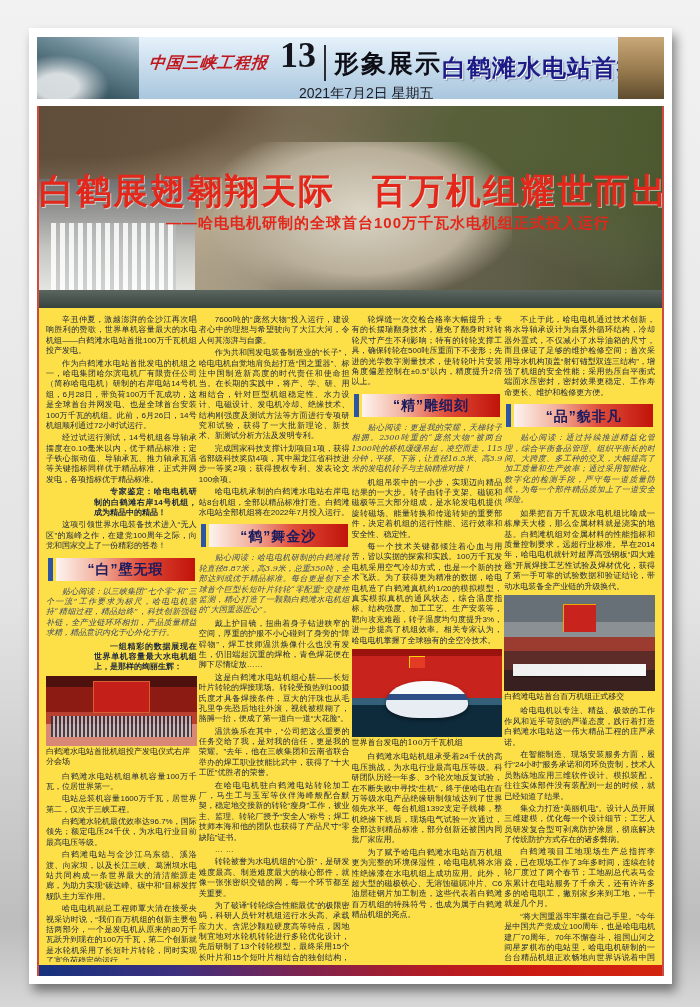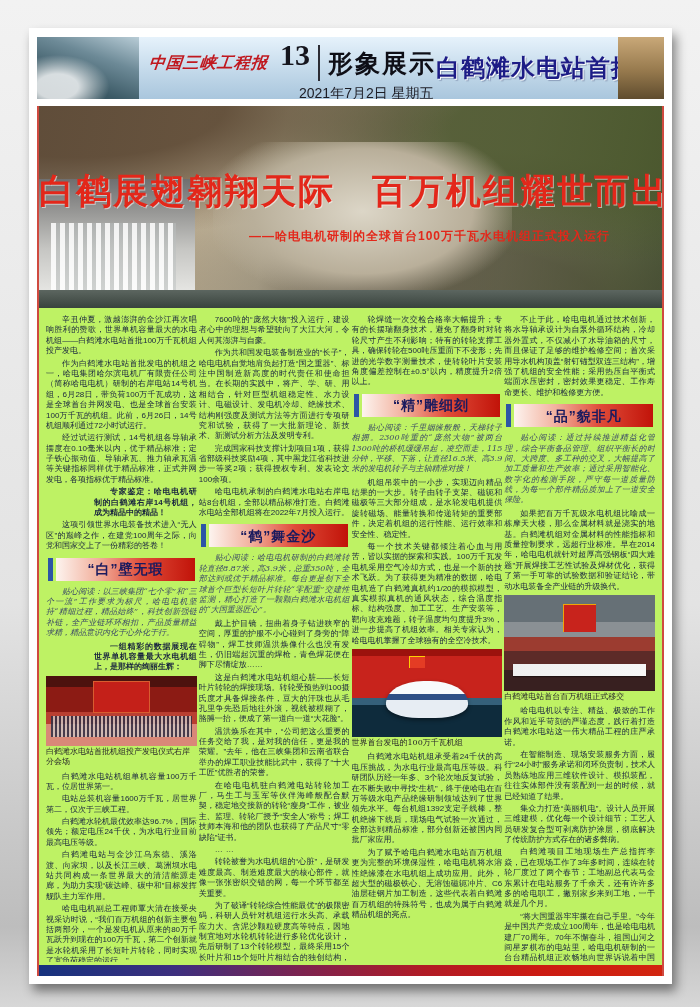--- a/index.html
+++ b/index.html
@@ -29,21 +29,21 @@
   .mh-photo.right{
     width:46px;
     background:linear-gradient(180deg,#c9a878 0%,#96794d 55%,#5f4c2e 100%);
   }
   .mh-center{display:flex;flex-direction:column;padding:8px 0 0 10px;flex:none;}
   .mh-row{display:flex;align-items:center;height:36px;}
   .paper-logo{
     color:#c0181f;font-family:"DejaVu Serif",serif;font-style:italic;font-weight:bold;
     font-size:16px;letter-spacing:1px;transform:skewX(-6deg);margin-right:10px;white-space:nowrap;
   }
-  .page-no{font-family:"Liberation Serif",serif;font-weight:bold;font-size:30px;color:#15151d;margin:0 8px 16px 2px;}
+  .page-no{font-family:"Liberation Serif",serif;font-weight:bold;font-size:36px;color:#15151d;margin:0 8px 16px 2px;}
   .mh-divider{width:2px;height:36px;background:#2c2c34;margin:0 8px 0 0;}
   .section-name{font-weight:bold;font-size:25px;color:#0e0e16;letter-spacing:2px;white-space:nowrap;}
   .mh-rule{height:2px;background:#3a3a42;width:225px;margin-top:1px;}
   .mh-date{font-size:14px;color:#1c1c24;margin:3px 0 0 150px;white-space:nowrap;}
   .special-title{
     flex:1;text-align:center;padding-top:15px;
     font-weight:bold;font-size:24px;letter-spacing:1px;color:#1d1c86;
     text-shadow:1px 1px 0 #ffffff,2px 2px 1px rgba(0,0,60,.25);
     white-space:nowrap;overflow:hidden;
   }
@@ -69,27 +69,27 @@
   .h-spill{position:absolute;left:2%;bottom:8%;width:20%;height:34%;
     background:repeating-linear-gradient(90deg, rgba(255,255,255,.85) 0 5px, rgba(185,190,190,.5) 5px 9px);}
   .h-water{position:absolute;left:0;bottom:0;width:100%;height:9%;
     background:linear-gradient(180deg,#5c6660,#39433d);}
   .headline{
     position:absolute;left:0;right:0;top:62px;text-align:center;
     font-weight:bold;font-size:35px;letter-spacing:2px;color:#e3271a;
     text-shadow:1px 1px 0 rgba(255,255,255,.55);white-space:nowrap;
   }
   .subhead{
-    position:absolute;right:52px;top:122px;
-    font-weight:bold;font-size:12px;color:#e3271a;letter-spacing:1px;white-space:nowrap;
+    position:absolute;right:52px;top:108px;
+    font-weight:bold;font-size:15px;color:#e3271a;letter-spacing:1px;white-space:nowrap;
   }
   
   .cols{
     flex:1;display:flex;gap:2px;padding:7px 7px 3px;overflow:hidden;
-    background:#bef264;
+    background:#fde047;
   }
   .col{flex:1;min-width:0;font-size:8px;line-height:1.3;color:#18243f;text-align:justify;overflow:hidden;}
   .para{text-indent:2em;margin:0 0 2px;}
   .strongp{font-weight:bold;margin-left:48px;}
   .lead{font-style:italic;font-family:"DejaVu Serif",serif;color:#3c4a68;text-indent:2em;margin:0 0 3px;}
   .dots{text-indent:2em;letter-spacing:3px;margin:0 0 2px;}
   .sec-h{display:flex;align-items:stretch;height:23px;margin:6px 2px 6px;}
   .sec-h .bar{width:5px;background:#2d55a6;margin-right:3px;flex:none;}
   .sec-h .lbl{
     flex:1;display:flex;align-items:center;justify-content:center;
@@ -195,21 +195,21 @@
           <div class="dots">……</div>
           <div class="para">转轮被誉为水电机组的“心脏”，是研发难度最高、制造难度最大的核心部件，就像一张张密织交错的网，每一个环节都至关重要。</div>
           <div class="para">为了破译“转轮综合性能最优”的极限密码，科研人员针对机组运行水头高、承载应力大、含泥沙颗粒硬度高等特点，因地制宜地对水轮机转轮进行多轮优化设计，先后研制了13个转轮模型，最终采用15个长叶片和15个短叶片相结合的独创结构，将白鹤滩水电转轮的最优效率提升到96.7%。这也是世界上首次将短叶片转轮应用到100万千瓦机组的创新典范，使机组稳定性与安全性实现质的飞跃。</div>
         </div>
       <div class="col">
           <div class="para">轮焊缝一次交检合格率大幅提升；专有的长摆瑞翻身技术，避免了翻身时对转轮尺寸产生不利影响；特有的转轮支撑工具，确保转轮在500吨压重面下不变形；先进的光学数字测量技术，使转轮叶片安装角度偏差控制在±0.5°以内，精度提升2倍以上。</div>
           <div class="sec-h">
             <span class="bar"></span>
             <span class="lbl">“精”雕细刻</span>
           </div>
-          <div class="lead">贴心阅读：千里姻缘般般，天梯转子相拥。2300吨重的“庞然大物”被两台1300吨的桥机缓缓吊起，凌空而走，115分钟，平移、下落，让直径16.5米、高3.9米的发电机转子与主轴精准对接！</div>
+          <div class="lead">贴心阅读：更是我的荣耀，天梯转子相拥。2300吨重的“庞然大物”被两台1300吨的桥机缓缓吊起，凌空而走，115分钟，平移、下落，让直径16.5米、高3.9米的发电机转子与主轴精准对接！</div>
           <div class="para">机组吊装中的一小步，实现迈向精品结果的一大步。转子由转子支架、磁轭和磁极等三大部分组成，是水轮发电机提供旋转磁场、能量转换和传递转矩的重要部件，决定着机组的运行性能、运行效率和安全性、稳定性。</div>
           <div class="para">每一个技术关键都倾注着心血与用苦，皆以实据的探索和实践。100万千瓦发电机采用空气冷却方式，也是一个新的技术飞跃。为了获得更为精准的数据，哈电电机造了白鹤滩真机约1/20的模拟模型，真实模拟真机的通风状态，综合温度指标、结构强度、加工工艺、生产安装等，靶向攻克难题，转子温度均匀度提升3%，进一步提高了机组效率。相关专家认为，哈电电机掌握了全球独有的全空冷技术。</div>
           <div class="photo rotor"></div>
           <div class="cap">世界首台发电的100万千瓦机组</div>
           <div class="para">白鹤滩水电站机组承受着24千伏的高电压挑战，为水电行业最高电压等级。科研团队历经一年多、3个轮次地反复试验，在不断失败中寻找“生机”，终于使哈电在百万等级水电产品绝缘研制领域达到了世界领先水平。每台机组1392支定子线棒，整机绝缘下线后，现场电气试验一次通过，全部达到精品标准，部分创新还被国内同批厂家应用。</div>
           <div class="para">为了赋予哈电白鹤滩水电站百万机组更为完整的环境保湿性，哈电电机将水溶性绝缘漆在水电机组上成功应用。此外，超大型的磁极铁心、无溶蚀磁轭冲片、C6油层硅钢片加工制造，这些代表着白鹤滩百万机组的特殊符号，也成为属于白鹤滩精品机组的亮点。</div>
         </div>
       <div class="col">
           <div class="para">不止于此，哈电电机通过技术创新，将水导轴承设计为自泵外循环结构，冷却器外置式，不仅减小了水导油箱的尺寸，而且保证了足够的维护检修空间；首次采用导水机构顶盖“射钉锚型双连三结构”，增强了机组的安全性能；采用热压自平衡式端面水压密封，密封效果更稳定、工作寿命更长、维护和检修更方便。</div>
           <div class="sec-h">

